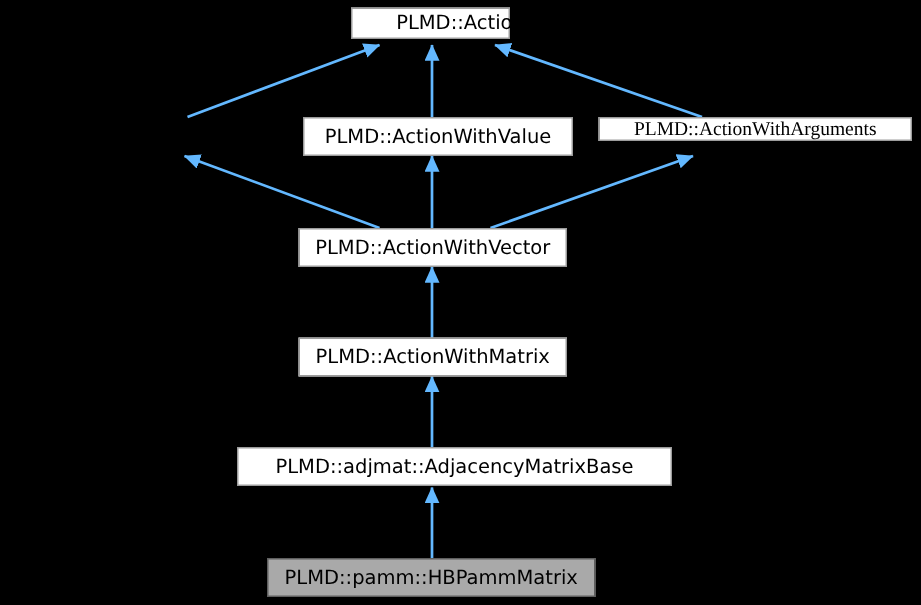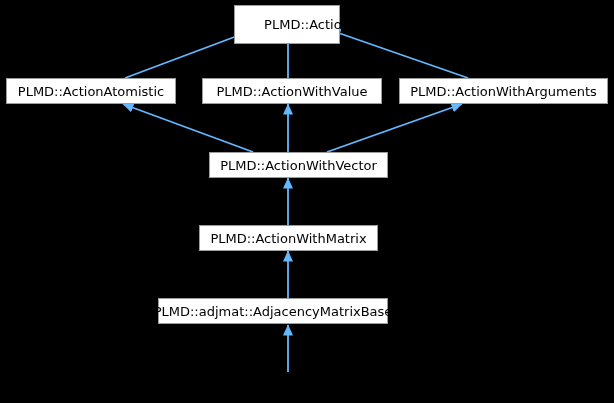--- a/index.html
+++ b/index.html
@@ -37,28 +37,28 @@
     <line x1="288" y1="78" x2="288" y2="30" marker-end="url(#arrow)"></line>
     <line x1="468" y1="78" x2="330" y2="30" marker-end="url(#arrow)"></line>
     <line x1="253" y1="152" x2="123" y2="104" marker-end="url(#arrow)"></line>
     <line x1="288" y1="152" x2="288" y2="104" marker-end="url(#arrow)"></line>
     <line x1="327" y1="152" x2="462" y2="104" marker-end="url(#arrow)"></line>
     <line x1="288" y1="225" x2="288" y2="178" marker-end="url(#arrow)"></line>
     <line x1="288" y1="298" x2="288" y2="251" marker-end="url(#arrow)"></line>
     <line x1="288" y1="372" x2="288" y2="325" marker-end="url(#arrow)"></line>
   </svg>
 
-  <div class="node" style="left:234px;top:5px;width:106px;height:39px;padding-left:40px;">PLMD::Action</div>
+  <div class="node" style="left:234px;top:5px;width:106px;height:21px;padding-left:40px;">PLMD::Action</div>
 
-  <div class="node" style="left:6px;top:78px;width:170px;height:26px;">PLMD::ActionAtomistic</div>
 
   <div class="node" style="left:202px;top:78px;width:180px;height:26px;text-align:center;">PLMD::ActionWithValue</div>
 
-  <div class="node" style="left:399px;top:78px;width:209px;height:26px;">PLMD::ActionWithArguments</div>
+  <div class="node" style="left:399px;top:78px;width:209px;height:16px;font-family:Liberation Serif, serif;">PLMD::ActionWithArguments</div>
 
-  <div class="node" style="left:209px;top:152px;width:179px;height:26px;">PLMD::ActionWithVector</div>
+  <div class="node" style="left:199px;top:152px;width:179px;height:26px;">PLMD::ActionWithVector</div>
 
   <div class="node" style="left:199px;top:225px;width:179px;height:26px;text-align:right;">PLMD::ActionWithMatrix</div>
 
-  <div class="node" style="left:158px;top:298px;width:230px;height:26px;">PLMD::adjmat::AdjacencyMatrixBase</div>
+  <div class="node" style="left:158px;top:298px;width:290px;height:26px;">PLMD::adjmat::AdjacencyMatrixBase</div>
 
+  <div class="node highlight" style="left:178px;top:372px;width:219px;height:26px;">PLMD::pamm::HBPammMatrix</div>
 
 </div>
 
 </body></html>

